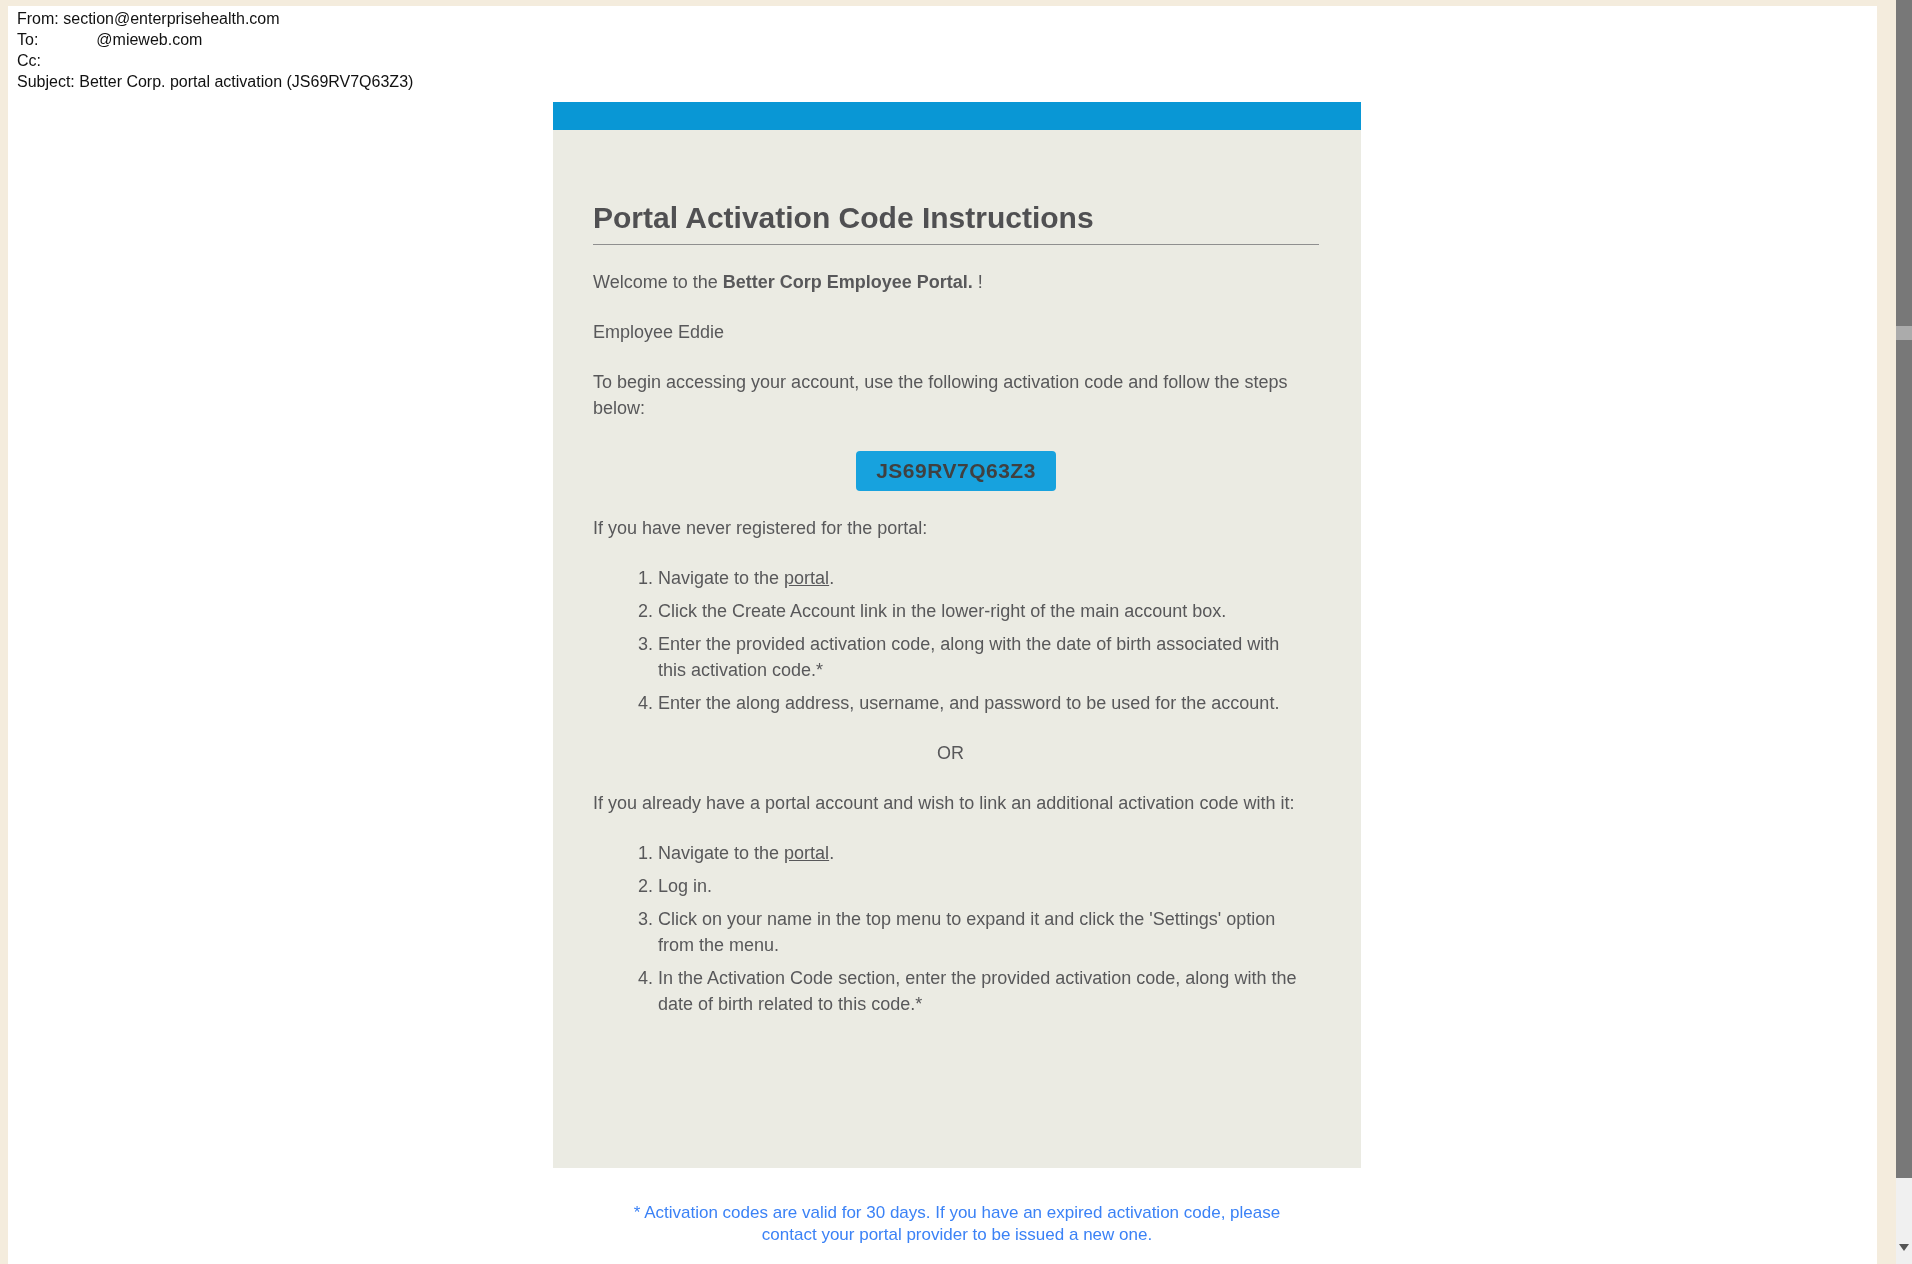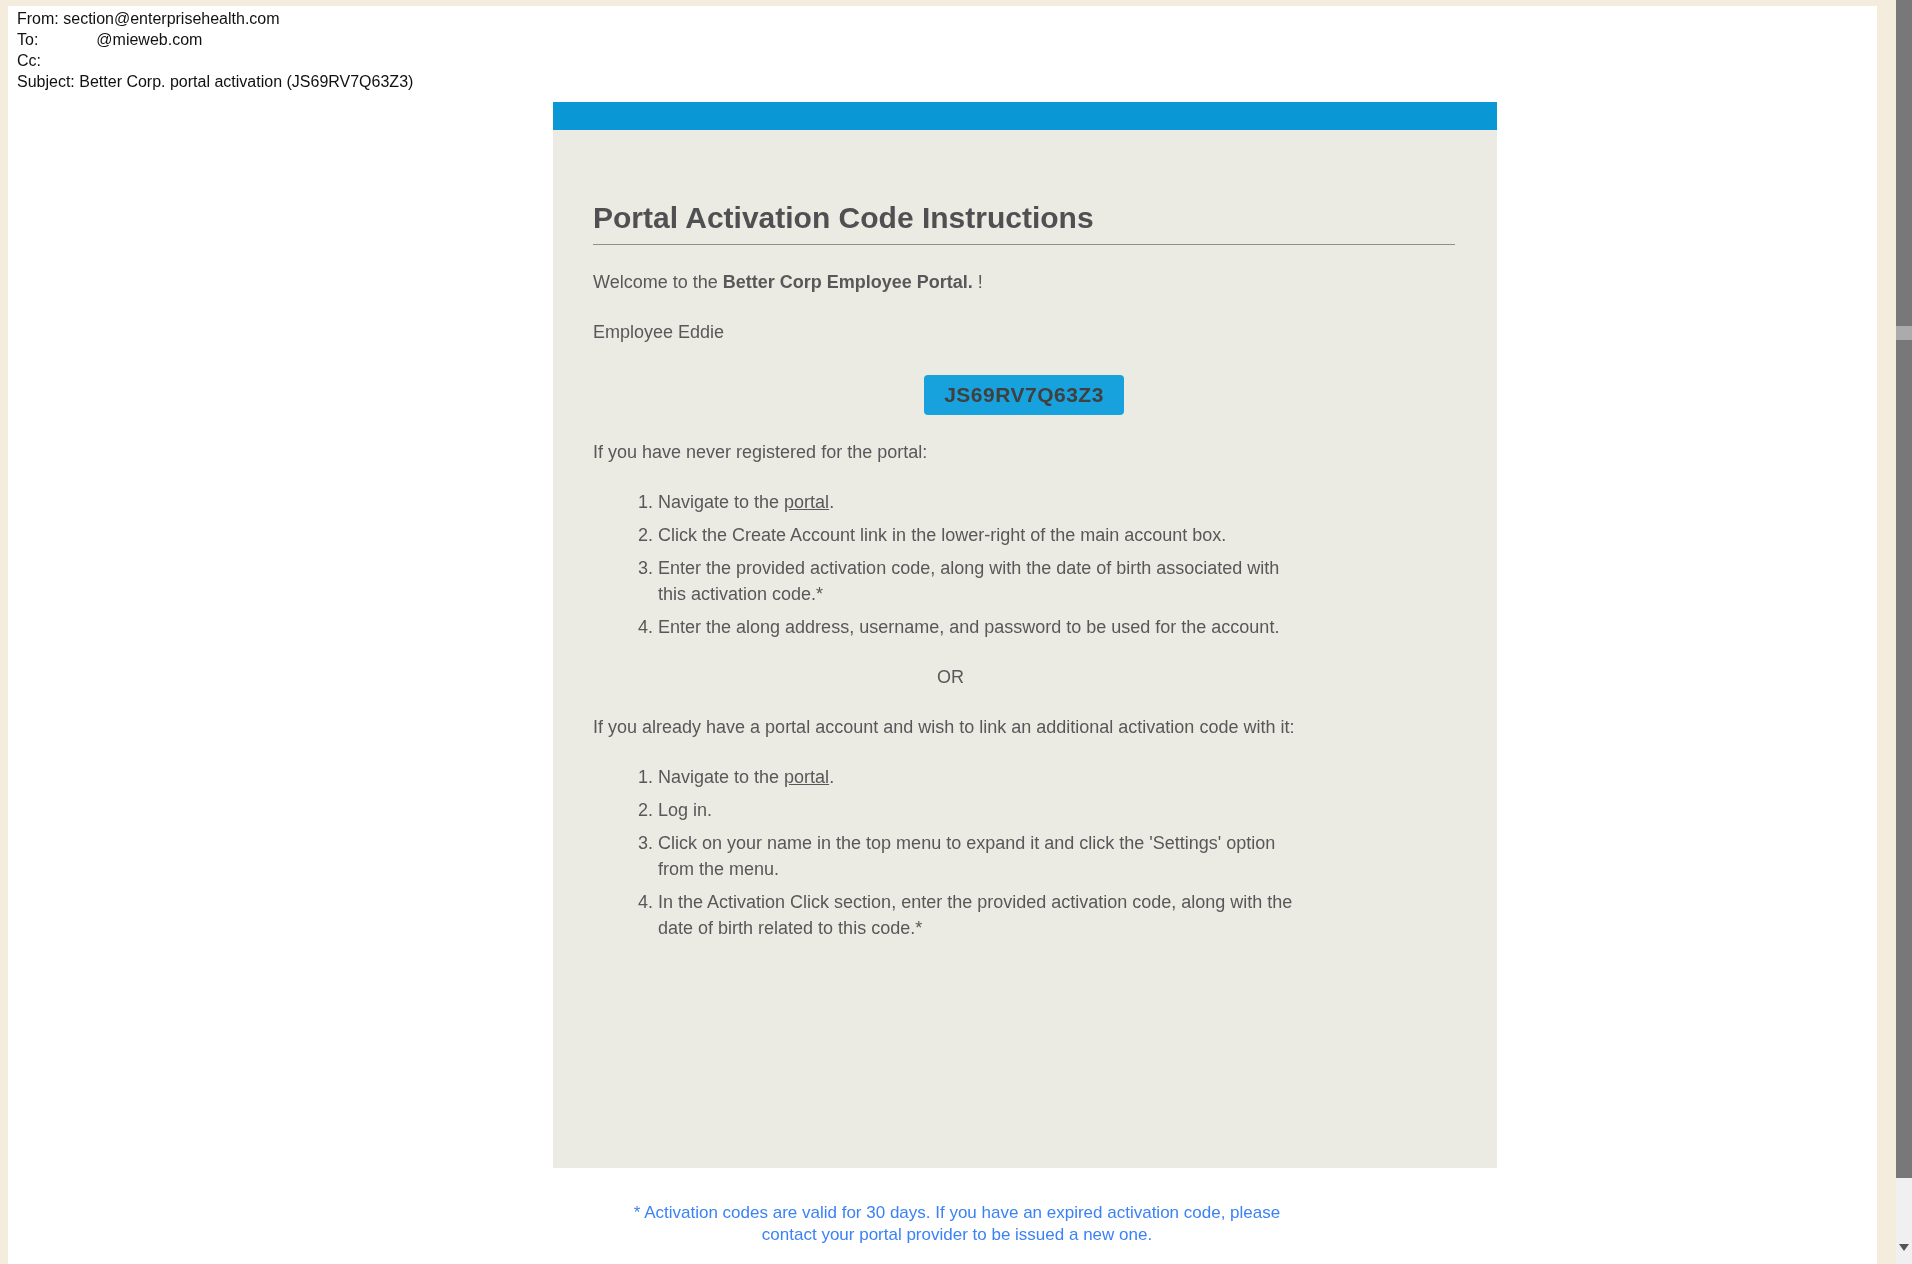--- a/index.html
+++ b/index.html
@@ -24,21 +24,21 @@
   .scrollbar-down { position:absolute; left:3px; top:1244px; width:0; height:0;
                     border-left:5px solid transparent; border-right:5px solid transparent;
                     border-top:7px solid #555; }
 
   
   .email-headers { position:absolute; left:17px; top:8px; font-size:16px; line-height:21px; color:#111; }
   .hline { white-space:nowrap; }
   .header-value-to { display:inline-block; margin-left:58px; }
 
   
-  .email-container { position:absolute; left:553px; top:102px; width:944px; }
+  .email-container { position:absolute; left:553px; top:102px; width:808px; }
   .topbar  { height:28px; background: var(--header_bar, #0997d5); }
   .content { background: var(--body_beige, #ebebe3); height:1038px; box-sizing:border-box;
              padding:70px 42px 0 40px; overflow:hidden; color:#58585a; font-size:18px; line-height:26px; }
 
   .content h1 { margin:0; font-size:30px; line-height:36px; font-weight:bold; color:#505052; }
   .title-rule { border:none; border-top:1px solid #8f8f8f; margin:8px 0 0 0; }
 
   .content p { margin:24px 0 0 0; max-width:715px; }
   .bold { font-weight:bold; }
 
@@ -81,20 +81,21 @@
 <div class="email-container">
   <div class="topbar"></div>
   <div class="content">
     <h1>Portal Activation Code Instructions</h1>
     <hr class="title-rule">
 
     <p><span>Welcome to the </span><span class="bold">Better Corp Employee Portal.</span><span> !</span></p>
 
     <p>Employee Eddie</p>
 
+    <p>To begin accessing your account, use the following activation code and follow the steps below:</p>
 
     <div class="code-wrap">
       <span class="code-button">JS69RV7Q63Z3</span>
     </div>
 
     <p>If you have never registered for the portal:</p>
 
     <ol>
         <li><span>Navigate to the </span><span class="seg-link">portal</span><span>.</span></li>
         <li><span>Click the </span><span class="seg-bold">Create Account</span><span> link in the lower-right of the main account box.</span></li>
@@ -103,18 +104,18 @@
       </ol>
 
     <p class="or-line">OR</p>
 
     <p>If you already have a portal account and wish to link an additional activation code with it:</p>
 
     <ol>
         <li><span>Navigate to the </span><span class="seg-link">portal</span><span>.</span></li>
         <li><span>Log in.</span></li>
         <li><span>Click on your name in the top menu to expand it and click the 'Settings' option from the menu.</span></li>
-        <li><span>In the </span><span class="seg-bold">Activation Click</span><span> section, enter the provided activation code, along with the date of birth related to this code.*</span></li>
+        <li><span>In the </span><span class="seg-bold">Activation Code</span><span> section, enter the provided activation code, along with the date of birth related to this code.*</span></li>
       </ol>
   </div>
 </div>
 
 <div class="footnote">* Activation codes are valid for 30 days. If you have an expired activation code, please contact your portal provider to be issued a new one.</div>
 
 </body></html>

